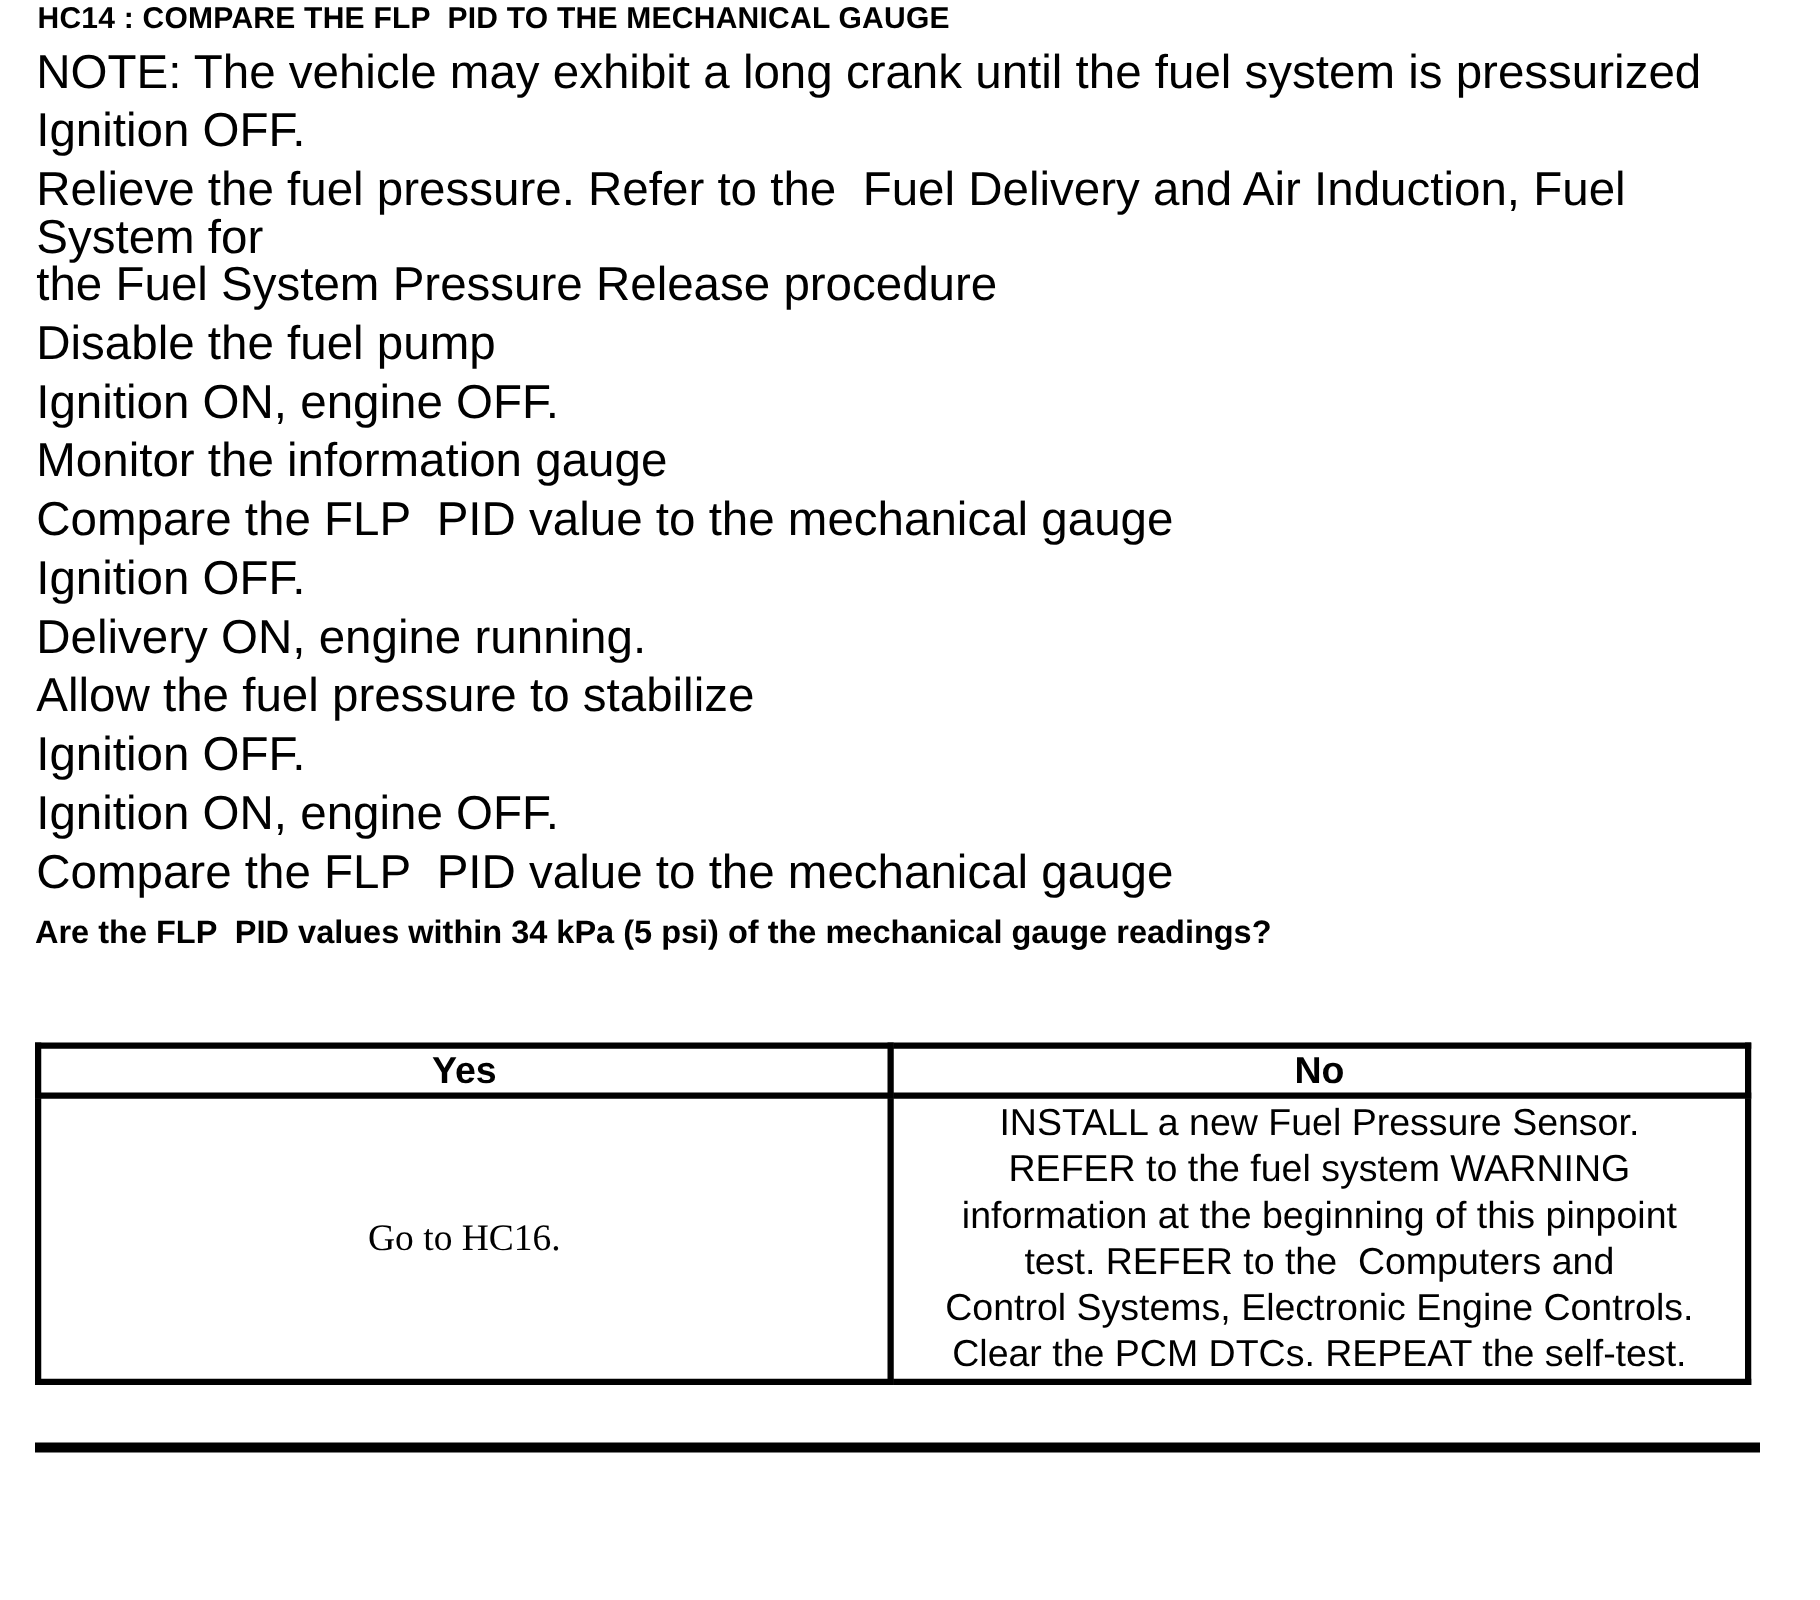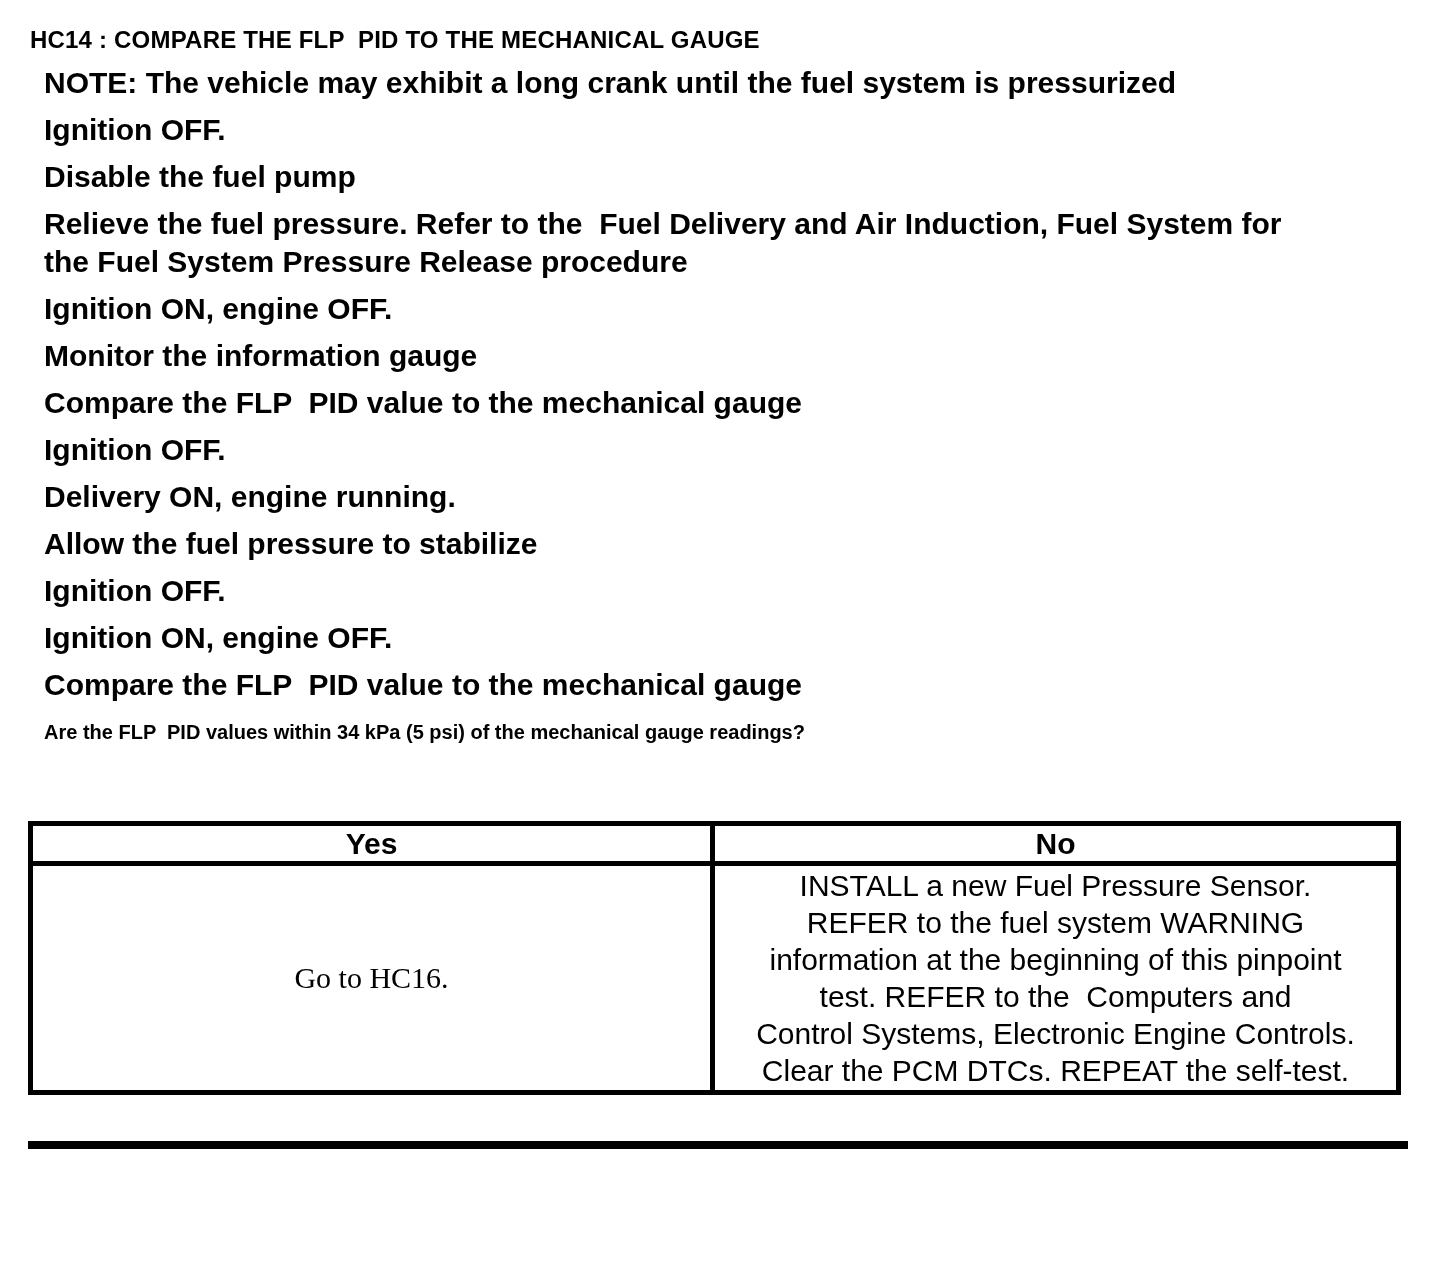--- a/index.html
+++ b/index.html
@@ -8,42 +8,42 @@
     background: #ffffff;
     color: #000000;
   }
   body {
     width: 1456px;
     height: 1280px;
     font-family: "Liberation Sans", "DejaVu Sans", sans-serif;
     overflow: hidden;
   }
   .doc {
-    padding: 25px 30px 0 28px;
+    padding: 0 30px 0 28px;
   }
   .page-title {
     font-size: 24px;
     font-weight: bold;
     line-height: 30px;
     margin: 0 0 0 2px;
     white-space: pre-wrap;
     letter-spacing: 0.2px;
   }
   .step {
-    font-size: 30px;
-    font-weight: bold;
+    font-size: 38px;
+    font-weight: normal;
     line-height: 38px;
-    margin: 9px 0 0 16px;
+    margin: 9px 0 0 1px;
     white-space: pre-wrap;
   }
   .question {
-    font-size: 20px;
+    font-size: 26px;
     font-weight: bold;
     line-height: 38px;
-    margin: 9px 0 0 16px;
+    margin: 9px 0 0 0;
     white-space: pre-wrap;
   }
   table.decision {
     border-collapse: collapse;
     table-layout: fixed;
     width: 1368px;
     margin-top: 70px;
   }
   table.decision th,
   table.decision td {
@@ -85,23 +85,23 @@
 </style>
 </head>
 <body>
 
 <div class="doc">
 
   <div class="page-title">HC14 : COMPARE THE FLP  PID TO THE MECHANICAL GAUGE</div>
 
   <p class="step">NOTE: The vehicle may exhibit a long crank until the fuel system is pressurized</p>
   <p class="step">Ignition OFF.</p>
-  <p class="step">Disable the fuel pump</p>
   <p class="step">Relieve the fuel pressure. Refer to the  Fuel Delivery and Air Induction, Fuel System for
 the Fuel System Pressure Release procedure</p>
+  <p class="step">Disable the fuel pump</p>
   <p class="step">Ignition ON, engine OFF.</p>
   <p class="step">Monitor the information gauge</p>
   <p class="step">Compare the FLP  PID value to the mechanical gauge</p>
   <p class="step">Ignition OFF.</p>
   <p class="step">Delivery ON, engine running.</p>
   <p class="step">Allow the fuel pressure to stabilize</p>
   <p class="step">Ignition OFF.</p>
   <p class="step">Ignition ON, engine OFF.</p>
   <p class="step">Compare the FLP  PID value to the mechanical gauge</p>
 

